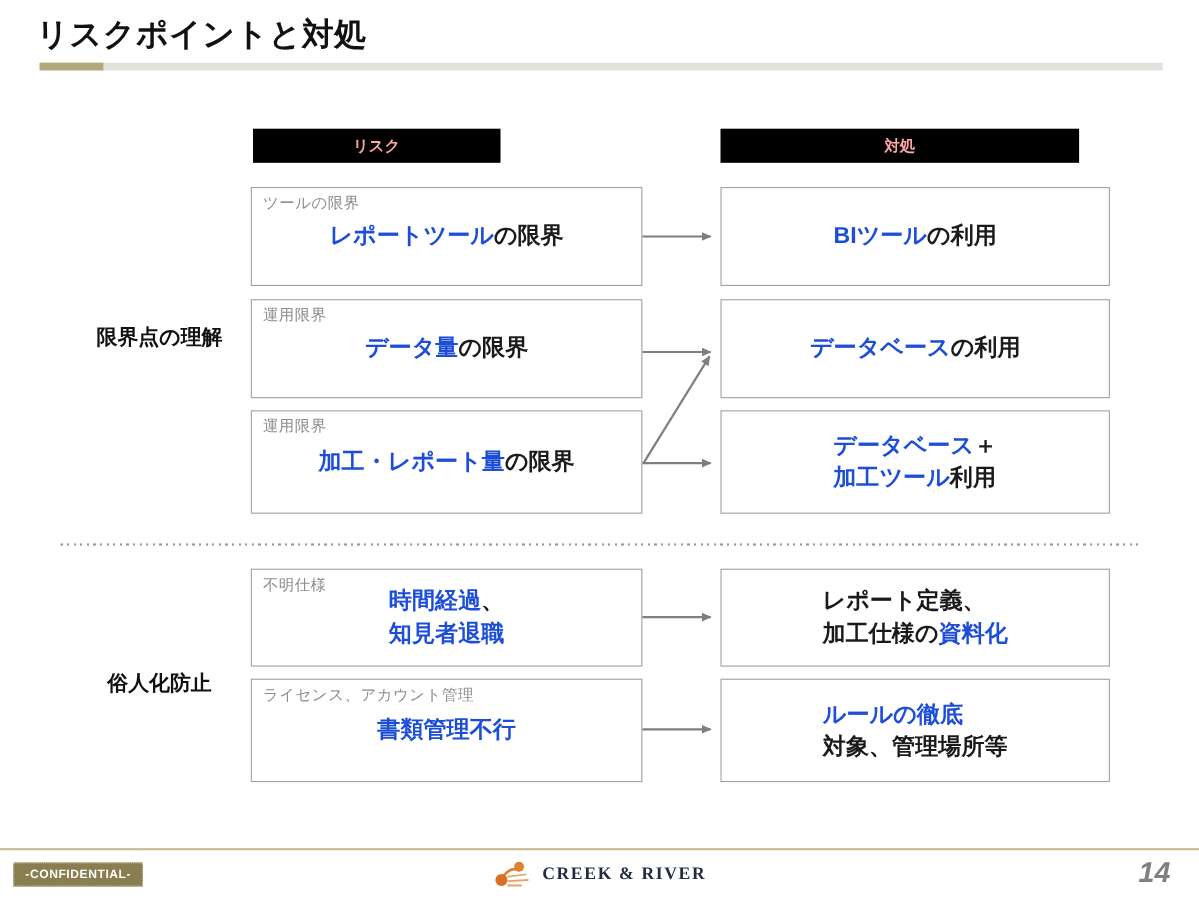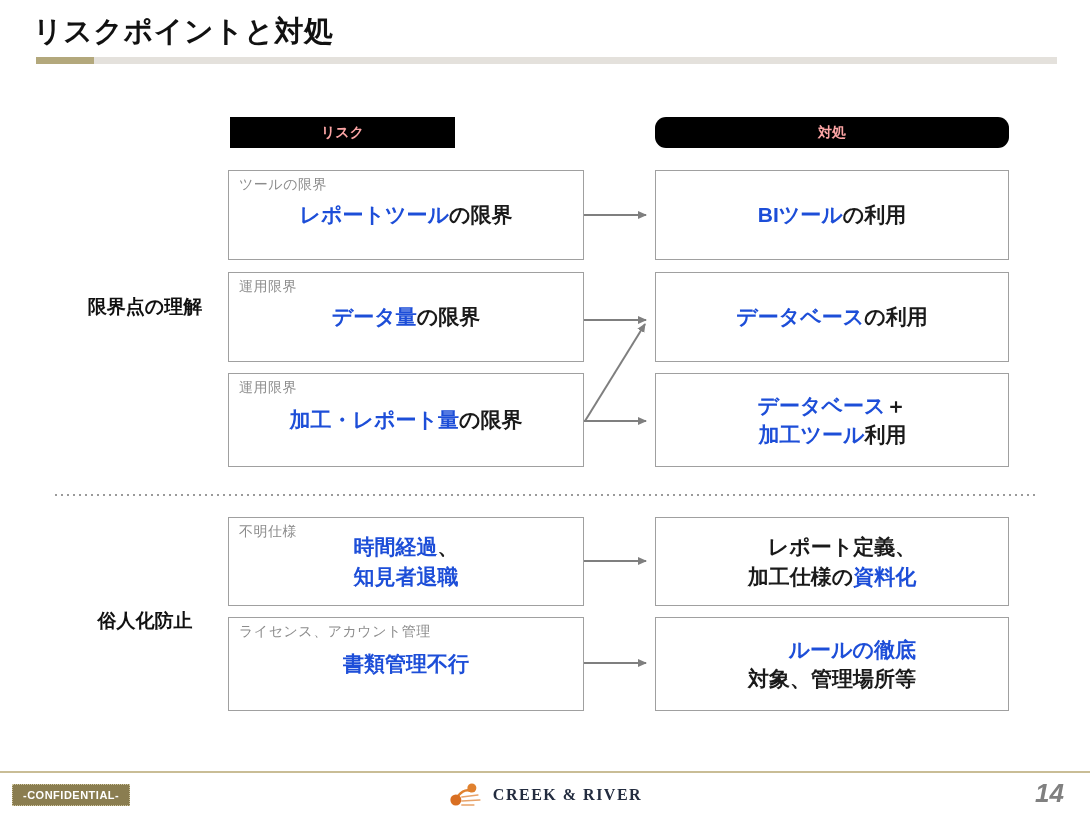--- a/index.html
+++ b/index.html
@@ -12,32 +12,32 @@
     font-size:29px;font-weight:800;color:#111;letter-spacing:0.5px;
   }
   .title-rule{position:absolute;left:36px;top:57px;width:1021px;height:7px;background:#e4e1dc;}
   .title-rule .rule-accent{position:absolute;left:0;top:0;width:58px;height:7px;background:#b3a87c;}
 
   .hdr{
     position:absolute;top:117px;height:31px;background:#000;color:#fca5a5;
     font-size:14px;font-weight:700;text-align:center;line-height:31px;
   }
   .hdr-risk{left:230px;width:225px;}
-  .hdr-action{left:655px;width:354px;border-radius:11px;}
+  .hdr-action{left:655px;width:326px;}
 
   .section-label{
     position:absolute;left:70px;width:150px;text-align:center;
     font-size:19px;font-weight:700;color:#111;
   }
   .sl-1{top:294px;}
   .sl-2{top:608px;}
 
   .box{
     position:absolute;background:#fff;border:1.5px solid #a0a0a0;box-sizing:border-box;
-    display:flex;align-items:center;justify-content:center;text-align:right;
+    display:flex;align-items:center;justify-content:center;text-align:left;
   }
   .box .main{font-size:21px;font-weight:700;line-height:1.4;color:#1a1a1a;}
   .box .tag{
     position:absolute;top:5px;left:10px;font-size:14px;font-weight:400;
     color:#8c8c8c;letter-spacing:0.5px;
   }
   .red{color:#1d4ed8;}
   .blk{color:#1a1a1a;}
 
   .col-l{left:228px;width:356px;}

